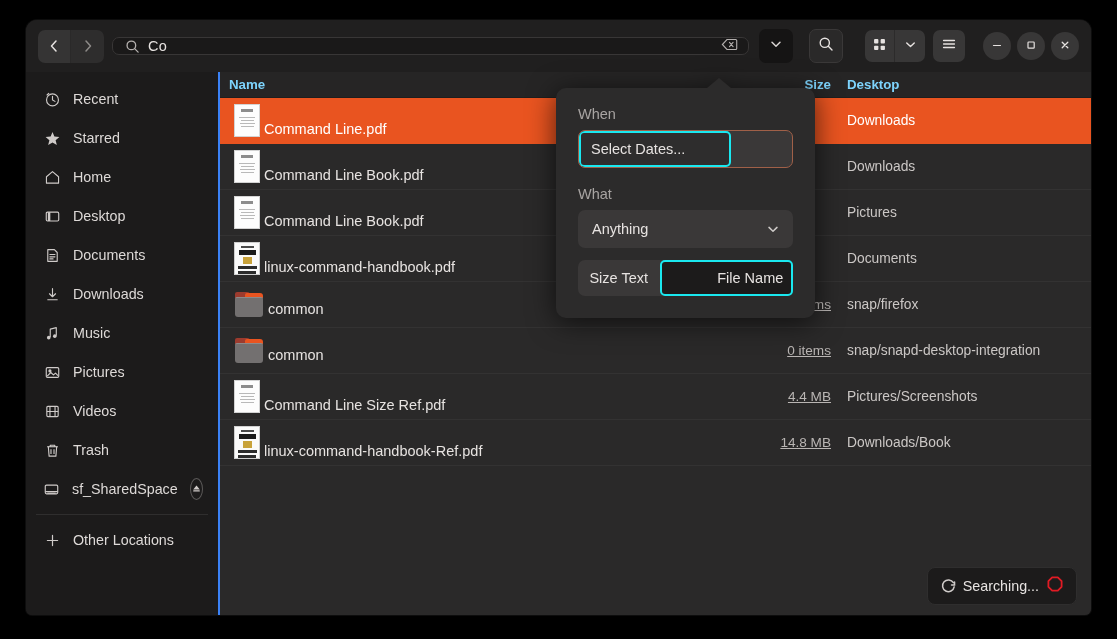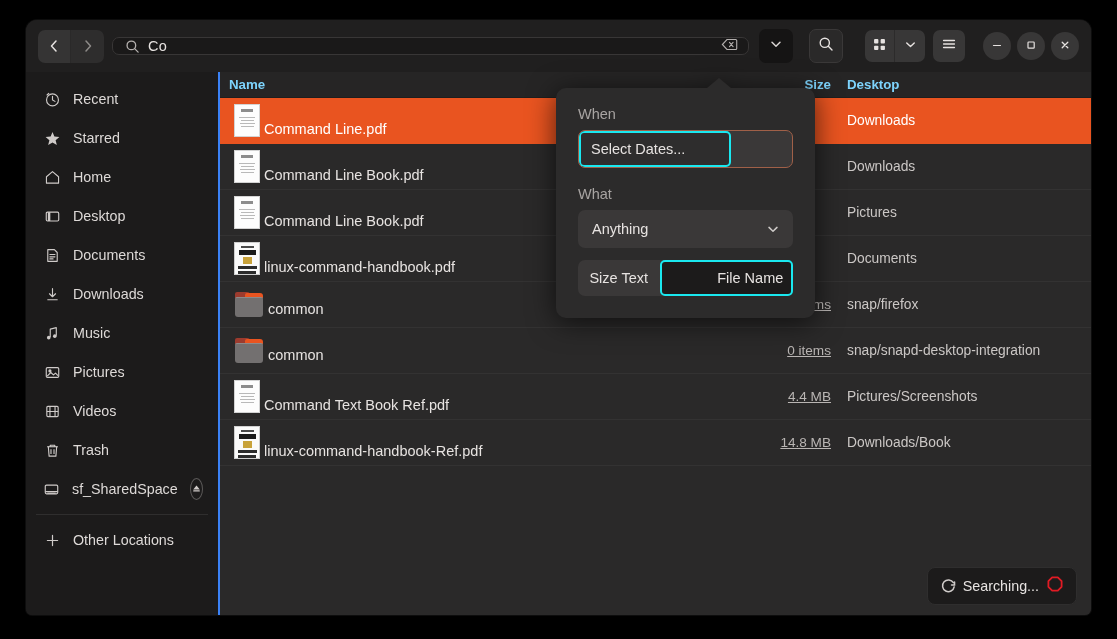--- a/index.html
+++ b/index.html
@@ -603,21 +603,21 @@
 
           <div class="row">
             <div class="fname">
               <span class="thumb-doc">
                   <i class="t"></i>
                   <i class="a"></i>
                   <i class="b"></i>
                   <i class="c"></i>
                   <i class="b"></i>
                 </span>
-              <span>Command Text Book Ref.pdf</span>
+              <span>Command Line Size Ref.pdf</span>
             </div>
             <div class="fsize">4.4 MB</div>
             <div class="floc">Pictures/Screenshots</div>
           </div>
 
           <div class="row">
             <div class="fname">
               <span class="thumb-book">
                   <i class="h"></i>
                   <i class="big"></i>

